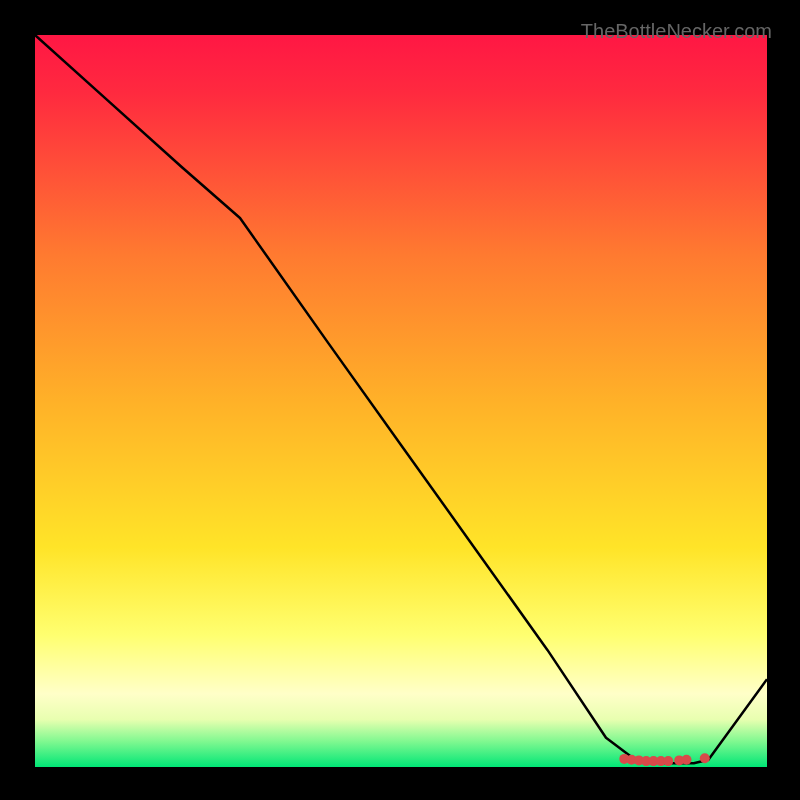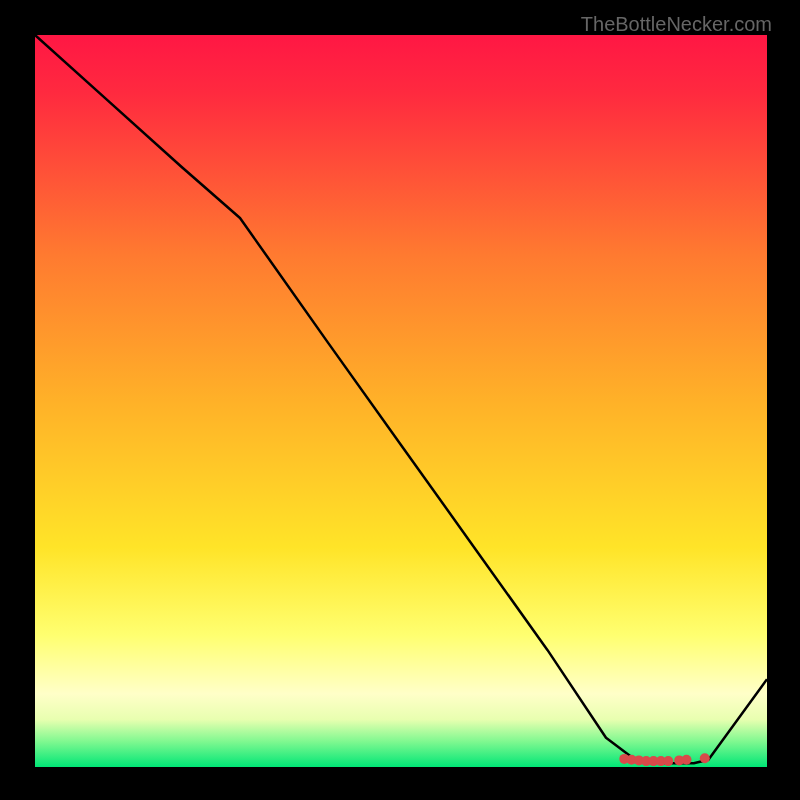--- a/index.html
+++ b/index.html
@@ -6,21 +6,21 @@
     margin: 0;
     padding: 0;
     background: #000;
     width: 800px;
     height: 800px;
     position: relative;
     font-family: Arial, sans-serif;
   }
   .watermark {
     position: absolute;
-    top: 13px;
+    top: 20px;
     right: 28px;
     color: #666;
     font-size: 20px;
     font-weight: 500;
     z-index: 10;
   }
   .plot-area {
     position: absolute;
     left: 35px;
     top: 35px;

